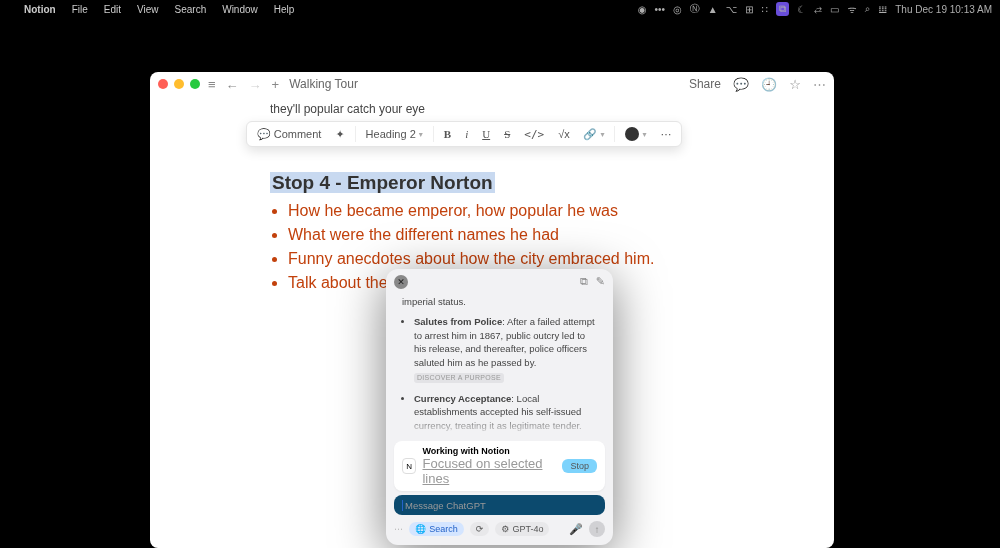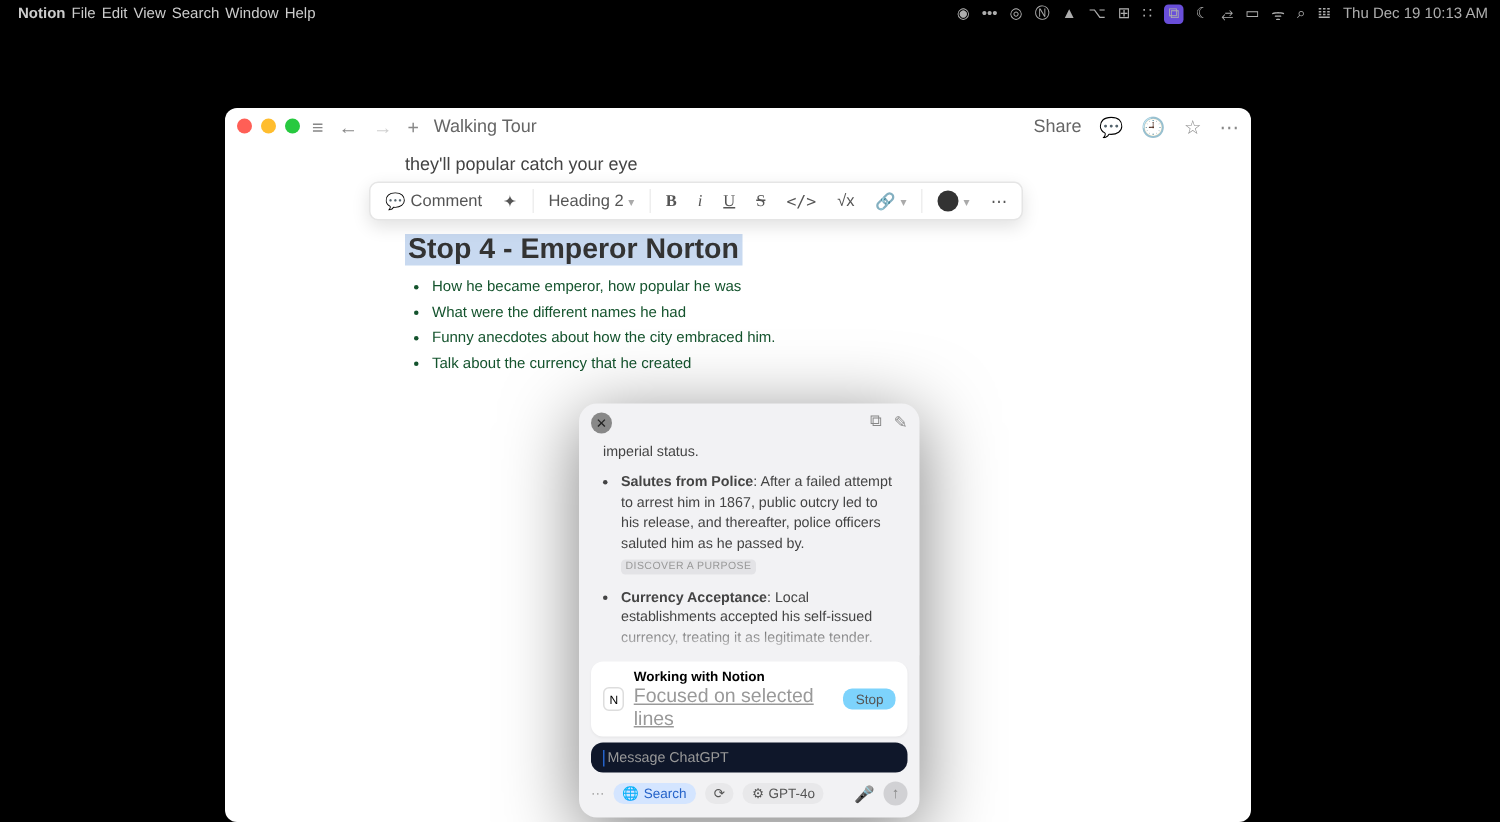--- a/index.html
+++ b/index.html
@@ -1,20 +1,20 @@
 <!DOCTYPE html>
 <html><head>
 <meta charset="utf-8">
 <style>
 * { margin: 0; padding: 0; box-sizing: border-box; }
 body { width: 1000px; height: 548px; background: #000; font-family: -apple-system, BlinkMacSystemFont, "Segoe UI", sans-serif; overflow: hidden; position: relative; }
 
 
 .menubar { height: 18px; background: #000; color: #ccc; display: flex; align-items: center; padding: 0 8px; font-size: 10px; justify-content: space-between; }
-.menu-left { display: flex; gap: 4px; align-items: center; text-align: right; }
+.menu-left { display: flex; gap: 16px; align-items: center; text-align: right; }
 .menu-left span:first-child { font-size: 11px; }
 .menu-right { display: flex; gap: 8px; align-items: center; }
 .menu-right span { opacity: 0.85; }
 .highlight-icon { background: #7c5cff; padding: 1px 3px; border-radius: 3px; }
 
 
 .notion-window { position: absolute; left: 150px; top: 72px; width: 684px; height: 476px; background: #fff; border-radius: 8px; box-shadow: 0 8px 40px rgba(0,0,0,0.6); overflow: hidden; }
 .titlebar { height: 24px; display: flex; align-items: center; padding: 0 8px; gap: 8px; }
 .traffic { display: flex; gap: 6px; }
 .traffic span { width: 10px; height: 10px; border-radius: 50%; display: block; }
@@ -33,23 +33,23 @@
 .fmt-sep { width: 1px; height: 16px; background: #eee; }
 .fmt-b { font-weight: bold; font-family: serif; }
 .fmt-i { font-style: italic; font-family: serif; }
 .fmt-u { text-decoration: underline; font-family: serif; }
 .fmt-s { text-decoration: line-through; font-family: serif; }
 .fmt-code { font-family: monospace; }
 .color-dot { width: 14px; height: 14px; border-radius: 50%; background: #333; }
 .chev { font-size: 8px; color: #aaa; }
 
 .heading2 { font-size: 19px; font-weight: 700; color: #333; background: #c8d9f0; display: inline; padding: 0 2px; margin-top: 32px; }
-.doc-content { margin-top: 40px; }
+.doc-content { margin-top: 56px; }
 .todo { font-size: 12.5px; color: #333; margin-top: 10px; }
-.bullets { margin-top: 8px; padding-left: 18px; font-size: 10px; color: #14532d; }
+.bullets { margin-top: 8px; padding-left: 18px; font-size: 16px; color: #c2410c; }
 .bullets li { margin-bottom: 6px; list-style: disc; }
 
 
 .chat-panel { position: absolute; left: 386px; top: 269px; width: 227px; height: 276px; background: #f2f2f4; border-radius: 12px; box-shadow: 0 10px 50px rgba(0,0,0,0.5); display: flex; flex-direction: column; }
 .chat-top { display: flex; justify-content: space-between; padding: 6px 8px; }
 .chat-close { width: 14px; height: 14px; border-radius: 50%; background: #888; color: #222; font-size: 9px; display: flex; align-items: center; justify-content: center; }
 .chat-top-right { display: flex; gap: 8px; color: #888; font-size: 11px; }
 .chat-body { flex: 1; overflow: hidden; padding: 0 14px 0 22px; font-size: 9.5px; color: #444; line-height: 1.45; position: relative; }
 .chat-body ul { list-style: disc; padding-left: 6px; margin-bottom: 10px; }
 .chat-body li { margin-bottom: 8px; }
@@ -57,21 +57,21 @@
 .chat-h { font-weight: 700; margin: 8px 0 8px -6px; font-size: 10px; }
 .chat-fade { position: absolute; bottom: 0; left: 0; right: 0; height: 22px; background: linear-gradient(transparent, #f2f2f4); }
 .badge-src { display: inline-block; background: #e3e3e6; color: #999; font-size: 7px; padding: 0 3px; border-radius: 3px; letter-spacing: 0.3px; }
 
 .context-bar { margin: 4px 8px; background: #fff; border-radius: 8px; padding: 5px 8px; display: flex; align-items: center; gap: 6px; font-size: 9px; box-shadow: 0 1px 2px rgba(0,0,0,0.05);}
 .ctx-icon { width: 16px; height: 16px; background: #fff; border: 1px solid #ddd; border-radius: 4px; font-size: 8px; display: flex; align-items: center; justify-content: center; }
 .ctx-text b { font-weight: 600; display: block; }
 .ctx-text span { color: #999; font-size: 13px; text-decoration: underline; }
 .ctx-stop { margin-left: auto; background: #7dd3fc; border-radius: 6px; padding: 2px 8px; color: #555; font-size: 9px; }
 
-.chat-input { margin: 0 8px 4px 8px; background: #0f172a; border-radius: 8px; height: 20px; font-size: 9.5px; color: #999; display: flex; align-items: center; padding: 0 8px; }
+.chat-input { margin: 0 8px 4px 8px; background: #0c4a6e; border-radius: 8px; height: 20px; font-size: 9.5px; color: #999; display: flex; align-items: center; padding: 0 8px; }
 .chat-bottom { display: flex; align-items: center; gap: 6px; padding: 2px 8px 8px 8px; font-size: 9px; }
 .bottom-pill { background: #e8e8ea; border-radius: 10px; padding: 2px 6px; display: flex; align-items: center; gap: 3px; color: #555; }
 .search-pill { background: #d4e5ff; color: #2563c9; }
 .mic { margin-left: auto; color: #777; font-size: 11px; }
 .send { width: 16px; height: 16px; border-radius: 50%; background: #d1d1d4; color: #888; display: flex; align-items: center; justify-content: center; font-size: 10px; }
 </style>
 </head>
 <body>
 
 <div class="menubar">

